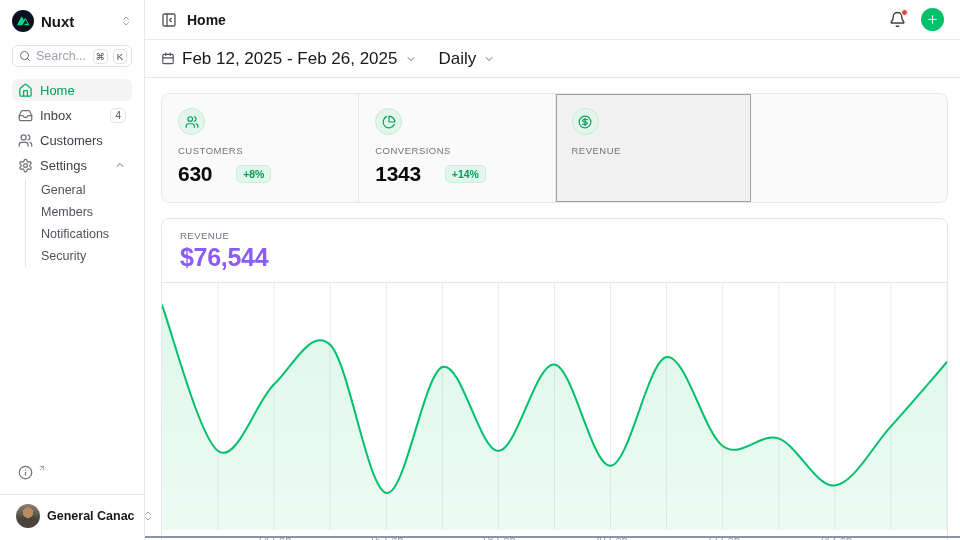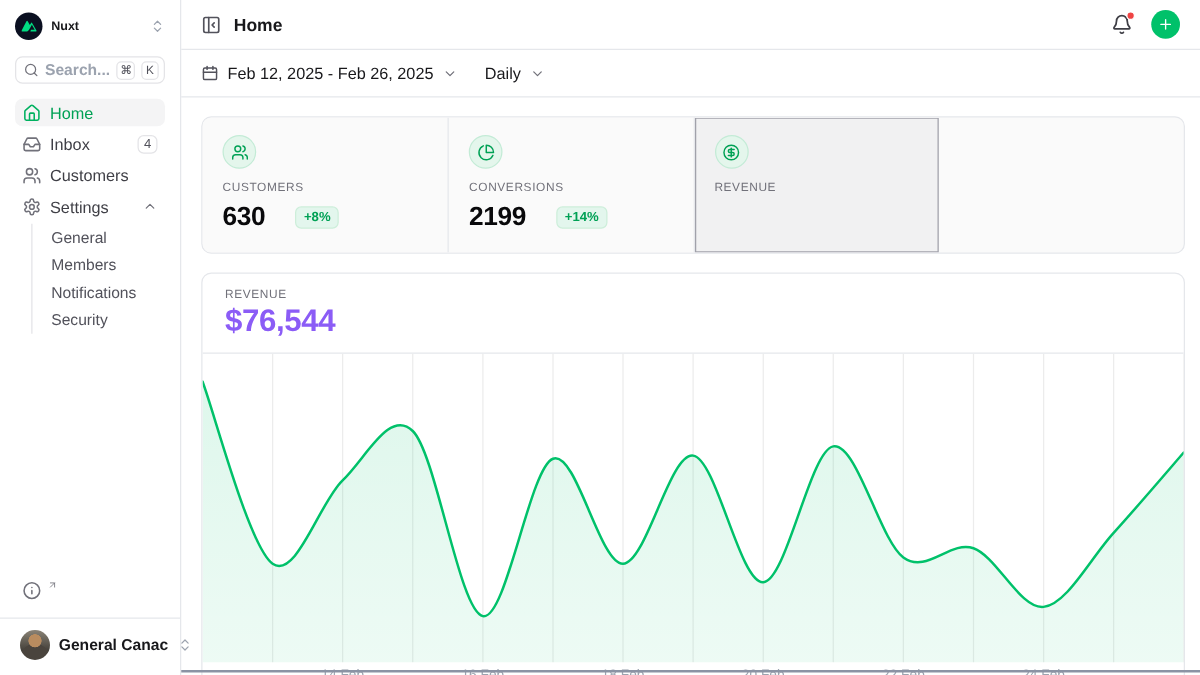--- a/index.html
+++ b/index.html
@@ -11,31 +11,31 @@
   
   .sidebar {
     position: absolute; left: 0; top: 0; bottom: 0; width: 145px;
     border-right: 1px solid #e5e7eb; background: #fff;
     display: flex; flex-direction: column; padding: 10px 12px 8px;
   }
   .team-row { display: flex; align-items: center; gap: 7px; margin-bottom: 13px; cursor: pointer; }
   .team-logo { width: 22px; height: 22px; border-radius: 50%; background: #0b1021;
     display: flex; align-items: center; justify-content: center; flex: none; }
   .team-logo svg { width: 13px; height: 13px; }
-  .team-name { font-size: 10px; font-weight: 700; flex: 1; }
+  .team-name { font-size: 15px; font-weight: 700; flex: 1; }
   .selector-icn { color: #9ca3af; display: flex; }
   .selector-icn svg { width: 12px; height: 12px; }
   .search-box {
     height: 22px; border: 1px solid #e4e4e7; border-radius: 6px;
     display: flex; align-items: center; gap: 5px; padding: 0 4px 0 6px;
     margin-bottom: 12px; cursor: text; background: #fff;
   }
   .search-box .sicon { color: #71717a; display: flex; }
   .search-box .sicon svg { width: 12px; height: 12px; }
-  .search-ph { color: #9ca3af; font-size: 12.5px; flex: 1; font-weight: bold; }
+  .search-ph { color: #9ca3af; font-size: 12.5px; flex: 1; }
   .kbd {
     border: 1px solid #e4e4e7; border-radius: 4px; font-size: 9.5px; color: #52525b;
     min-width: 14px; height: 15px; line-height: 13px; text-align: center; padding: 0 2px;
     background: #fff;
   }
   .nav-item {
     display: flex; align-items: center; gap: 7px; height: 22px; padding: 0 6px;
     border-radius: 6px; font-size: 13px; color: #3f3f46; margin-bottom: 3px; cursor: pointer;
   }
   .nav-item .icn { width: 15px; height: 15px; color: #71717a; display: flex; flex: none; }
@@ -74,21 +74,21 @@
   .topbar-right { margin-left: auto; display: flex; align-items: center; gap: 15px; }
   .bell-wrap { position: relative; display: flex; cursor: pointer; color: #3f3f46; }
   .bell-wrap svg { width: 17px; height: 17px; }
   .bell-dot { position: absolute; top: -2px; right: -2px; width: 7px; height: 7px;
     border-radius: 50%; border: 1px solid #fff; }
   .plus-btn { width: 23px; height: 23px; border-radius: 50%; color: #fff;
     display: flex; align-items: center; justify-content: center; cursor: pointer; border: none; }
   .plus-btn svg { width: 13px; height: 13px; }
   .filterbar { height: 38px; border-bottom: 1px solid #e5e7eb; display: flex; align-items: center;
     gap: 22px; padding: 0 16px; }
-  .filter-btn { display: flex; align-items: center; gap: 7px; font-size: 13px; font-weight: 500;
+  .filter-btn { display: flex; align-items: center; gap: 7px; font-size: 17px; font-weight: 500;
     color: #18181b; cursor: pointer; background: none; border: none; font-family: inherit; }
   .filter-btn .ficn { color: #52525b; display: flex; }
   .filter-btn .ficn svg { width: 14px; height: 14px; }
   .filter-btn .fchev { color: #71717a; display: flex; }
   .filter-btn .fchev svg { width: 12px; height: 12px; }
   .content { padding: 15px 12px 0 16px; }
   
   .stats { display: grid; grid-template-columns: repeat(4, 1fr); border: 1px solid #e5e7eb;
     border-radius: 8px; overflow: hidden; background: #fafafa; }
   .stat { padding: 14px 16px 16px; border-left: 1px solid #e5e7eb; background: #fafafa; cursor: pointer; }
@@ -312,21 +312,21 @@
         </div>
         <div class="stat">
           <div class="stat-icn">
             <svg viewBox="0 0 24 24" fill="none" stroke="currentColor" stroke-width="2" stroke-linecap="round" stroke-linejoin="round">
               <path d="M21.21 15.89A10 10 0 1 1 8 2.83"></path>
               <path d="M22 12A10 10 0 0 0 12 2v10z"></path>
             </svg>
           </div>
           <div class="stat-label">CONVERSIONS</div>
           <div class="stat-valrow">
-            <span class="stat-value">2199</span>
+            <span class="stat-value">1343</span>
             <span class="delta-badge">+14%</span>
           </div>
         </div>
         <div class="stat selected">
           <div class="stat-icn">
             <svg viewBox="0 0 24 24" fill="none" stroke="currentColor" stroke-width="2" stroke-linecap="round" stroke-linejoin="round">
               <circle cx="12" cy="12" r="10"></circle>
               <path d="M16 8h-6a2 2 0 1 0 0 4h4a2 2 0 1 1 0 4H8"></path>
               <path d="M12 18V6"></path>
             </svg>

